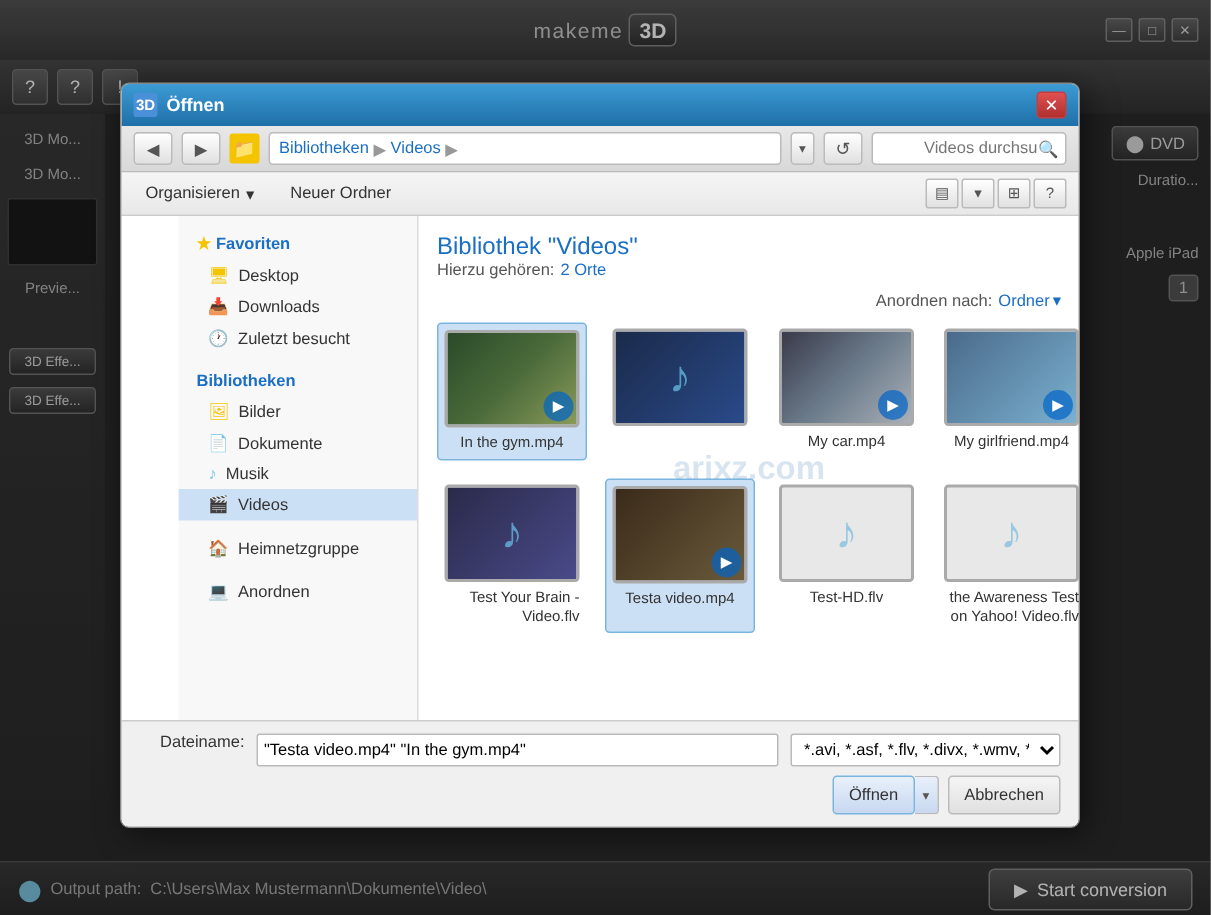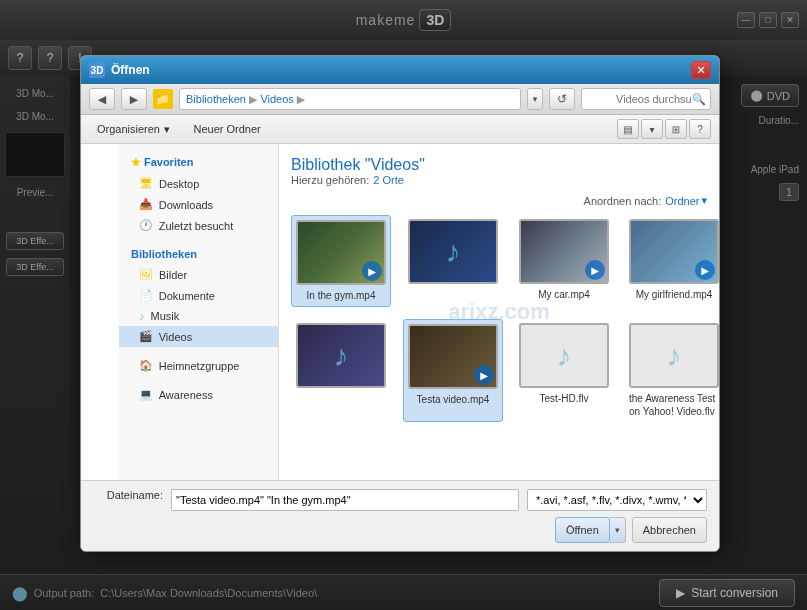--- a/index.html
+++ b/index.html
@@ -499,21 +499,21 @@
       position: absolute;
       top: 50%;
       left: 50%;
       transform: translate(-50%, -50%);
       font-size: 30px;
       color: rgba(100,180,220,0.8);
     }
     .file-name {
       font-size: 10px;
       color: #333;
-      text-align: left;
+      text-align: right;
       max-width: 90px;
       word-break: break-word;
       line-height: 1.3;
     }
 
     
     .watermark {
       position: absolute;
       top: 50%;
       left: 50%;
@@ -716,21 +716,21 @@
       <div style="display:flex; justify-content:flex-end;">
         <span class="number-badge">1</span>
       </div>
     </div>
   </div>
 
   <div class="status-bar">
     <div class="output-path">
       <span style="color:#7ec8e3; font-size:14px;">⬤</span>
       <span>Output path:</span>
-      <span>C:\Users\Max Downloads\Documents\Video\</span>
+      <span>C:\Users\Max Mustermann\Dokumente\Video\</span>
     </div>
     <button class="start-conversion-btn">
       <span>▶</span>
       <span>Start conversion</span>
     </button>
   </div>
 
   <div class="dialog-overlay">
     <div class="dialog">
 
@@ -824,21 +824,21 @@
           <div class="left-section">
             <div class="left-item">
               <span class="home-icon">🏠</span>
               <span>Heimnetzgruppe</span>
             </div>
           </div>
 
           <div class="left-section">
             <div class="left-item">
               <span class="computer-icon">💻</span>
-              <span>Awareness</span>
+              <span>Anordnen</span>
             </div>
           </div>
         </div>
 
         <div class="right-panel">
           <div class="library-header">
             <div class="library-title">Bibliothek "Videos"</div>
             <div class="library-subtitle">
               <span>Hierzu gehören:</span>
               <span class="library-link">2 Orte</span>
@@ -881,20 +881,21 @@
               <div class="file-thumb thumb-gf">
                 <div class="file-thumb-overlay">▶</div>
               </div>
               <span class="file-name">My girlfriend.mp4</span>
             </div>
 
             <div class="file-item">
               <div class="file-thumb thumb-brain">
                 <span class="file-thumb-music">♪</span>
               </div>
+              <span class="file-name">Test Your Brain - Video.flv</span>
             </div>
 
             <div class="file-item selected">
               <div class="file-thumb thumb-testa">
                 <div class="file-thumb-overlay">▶</div>
               </div>
               <span class="file-name">Testa video.mp4</span>
             </div>
 
             <div class="file-item">

